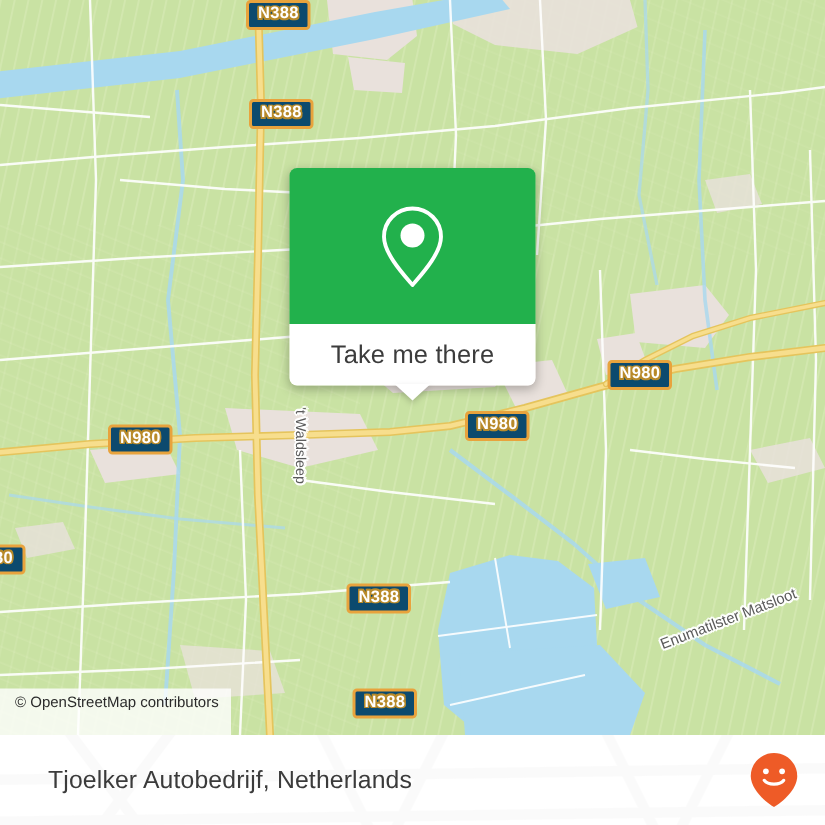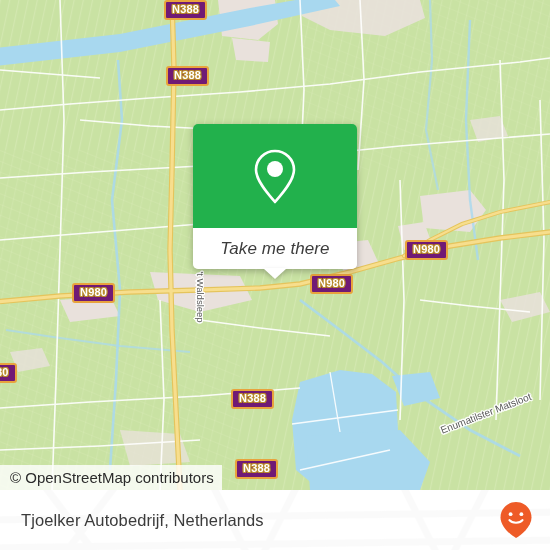--- a/index.html
+++ b/index.html
@@ -26,21 +26,21 @@
     width: 550px;
     height: 490px;
     overflow: hidden;
     background: #cbe3a0;
   }
   .map-svg { position:absolute; left:0; top:0; }
 
   
   .shield {
     position: absolute;
-    background: #701a75;
+    background: #0c4a6e;
     border: 2px solid #e8a33d;
     border-radius: 3px;
     color: #ffffff;
     font-size: 11px;
     font-weight: bold;
     letter-spacing: .2px;
     padding: 1px 6px 2px 6px;
     line-height: 13px;
     text-shadow:
       -1px 0 #b98b2b, 1px 0 #b98b2b, 0 -1px #b98b2b, 0 1px #b98b2b,
@@ -57,27 +57,26 @@
     white-space: nowrap;
     text-shadow:
       -1.5px 0 #fff, 1.5px 0 #fff, 0 -1.5px #fff, 0 1.5px #fff,
       -1px -1px #fff, 1px -1px #fff, -1px 1px #fff, 1px 1px #fff;
   }
 
   
   #callout {
     position: absolute;
     left: 193px;
-    top: 124px;
+    top: 112px;
     width: 164px;
     border-radius: 5px;
     overflow: visible;
     box-shadow: 0 2px 7px rgba(0,0,0,.28);
     z-index: 20;
-    font-style: italic;
   }
   #callout-top {
     background: #22b14c;
     height: 104px;
     border-radius: 5px 5px 0 0;
     display: flex;
     align-items: center;
     justify-content: center;
   }
   #callout-bottom {
@@ -105,23 +104,23 @@
     border-top: 11px solid #ffffff;
     filter: drop-shadow(0 2px 2px rgba(0,0,0,.18));
   }
 
   
   #attribution {
     position: absolute;
     left: 0;
     bottom: 0;
     background: rgba(255,255,255,.80);
-    font-size: 15px;
+    font-size: 10px;
     color: #2b2b2b;
-    padding: 4px 8px 4px 10px;
+    padding: 4px 8px 16px 10px;
     z-index: 15;
   }
 
   
   #footer {
     position: absolute;
     left: 0; top: 490px;
     width: 550px;
     height: 60px;
     background: #ffffff;
@@ -129,21 +128,21 @@
     align-items: center;
     justify-content: space-between;
     overflow: hidden;
   }
   #footer-bg { position:absolute; left:0; top:0; opacity:.20; }
   #footer-title {
     position: relative;
     z-index: 2;
     font-size: 16.5px;
     color: #3b3b3b;
-    padding-left: 21px;
+    padding-left: 32px;
     letter-spacing: .1px;
   }
   #brand {
     position: relative;
     z-index: 2;
     display: flex;
     align-items: center;
     padding-right: 17px;
   }
   #brand-wordmark {

